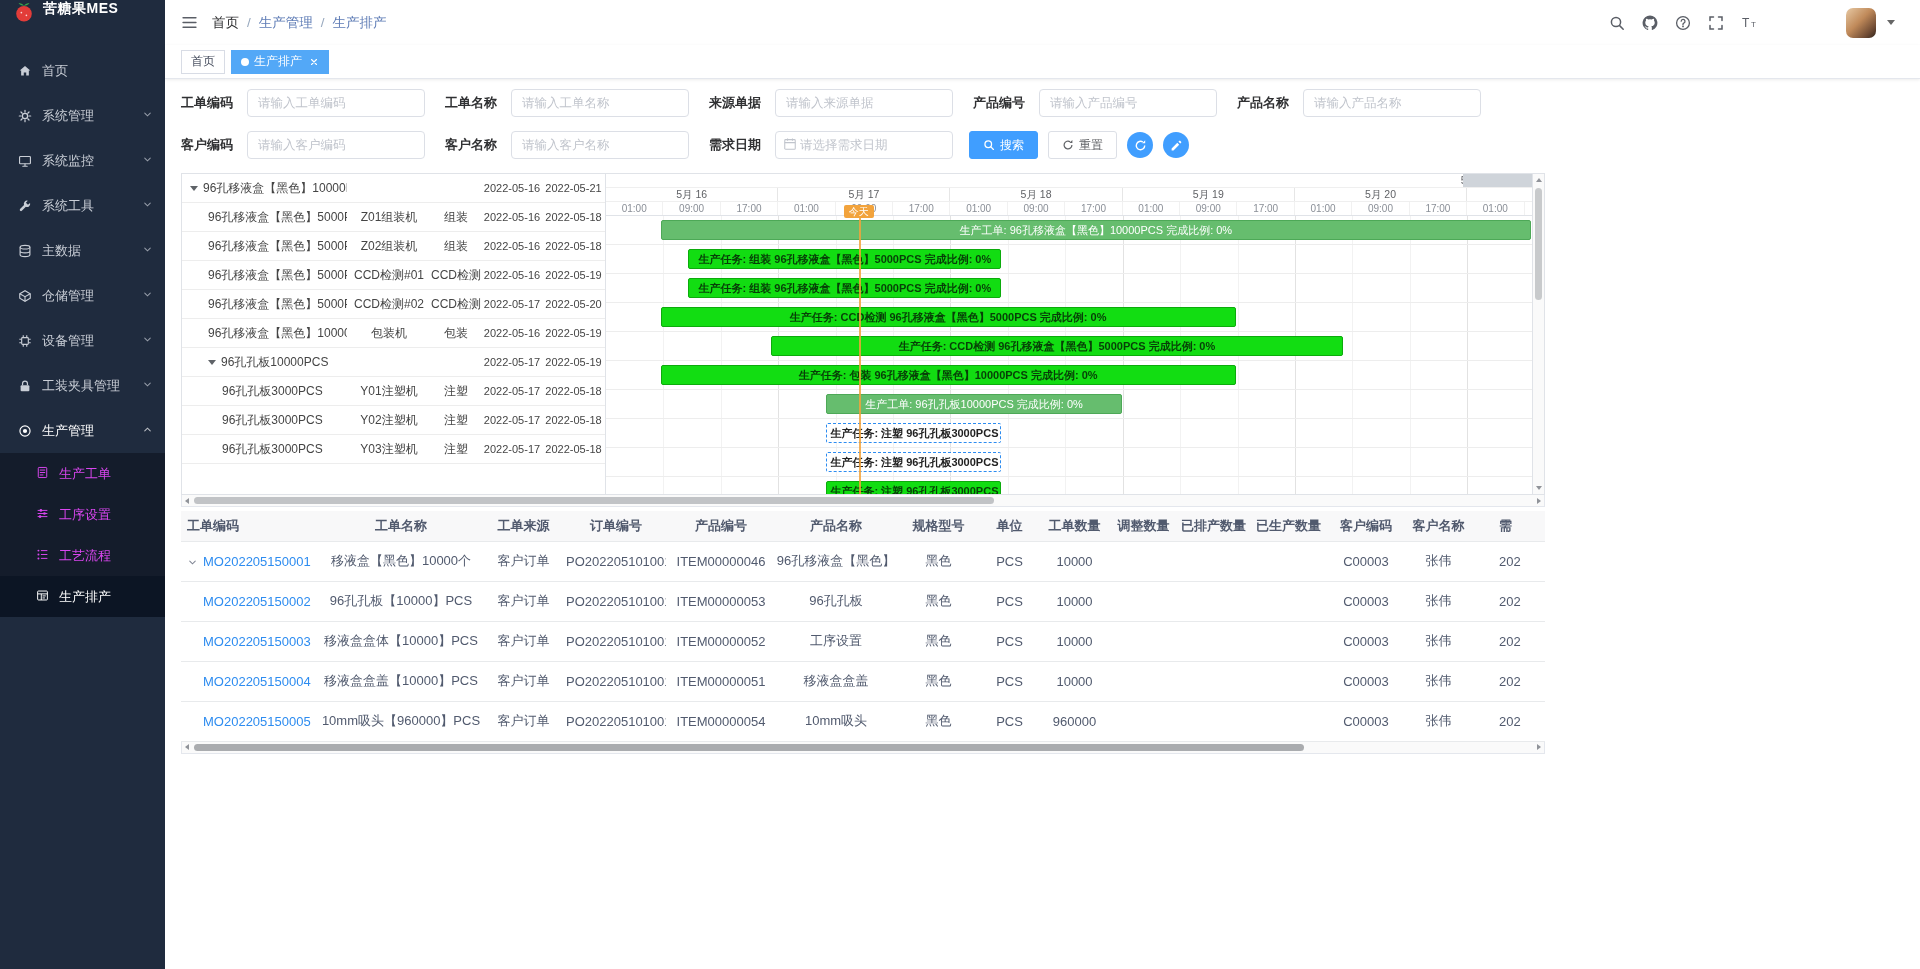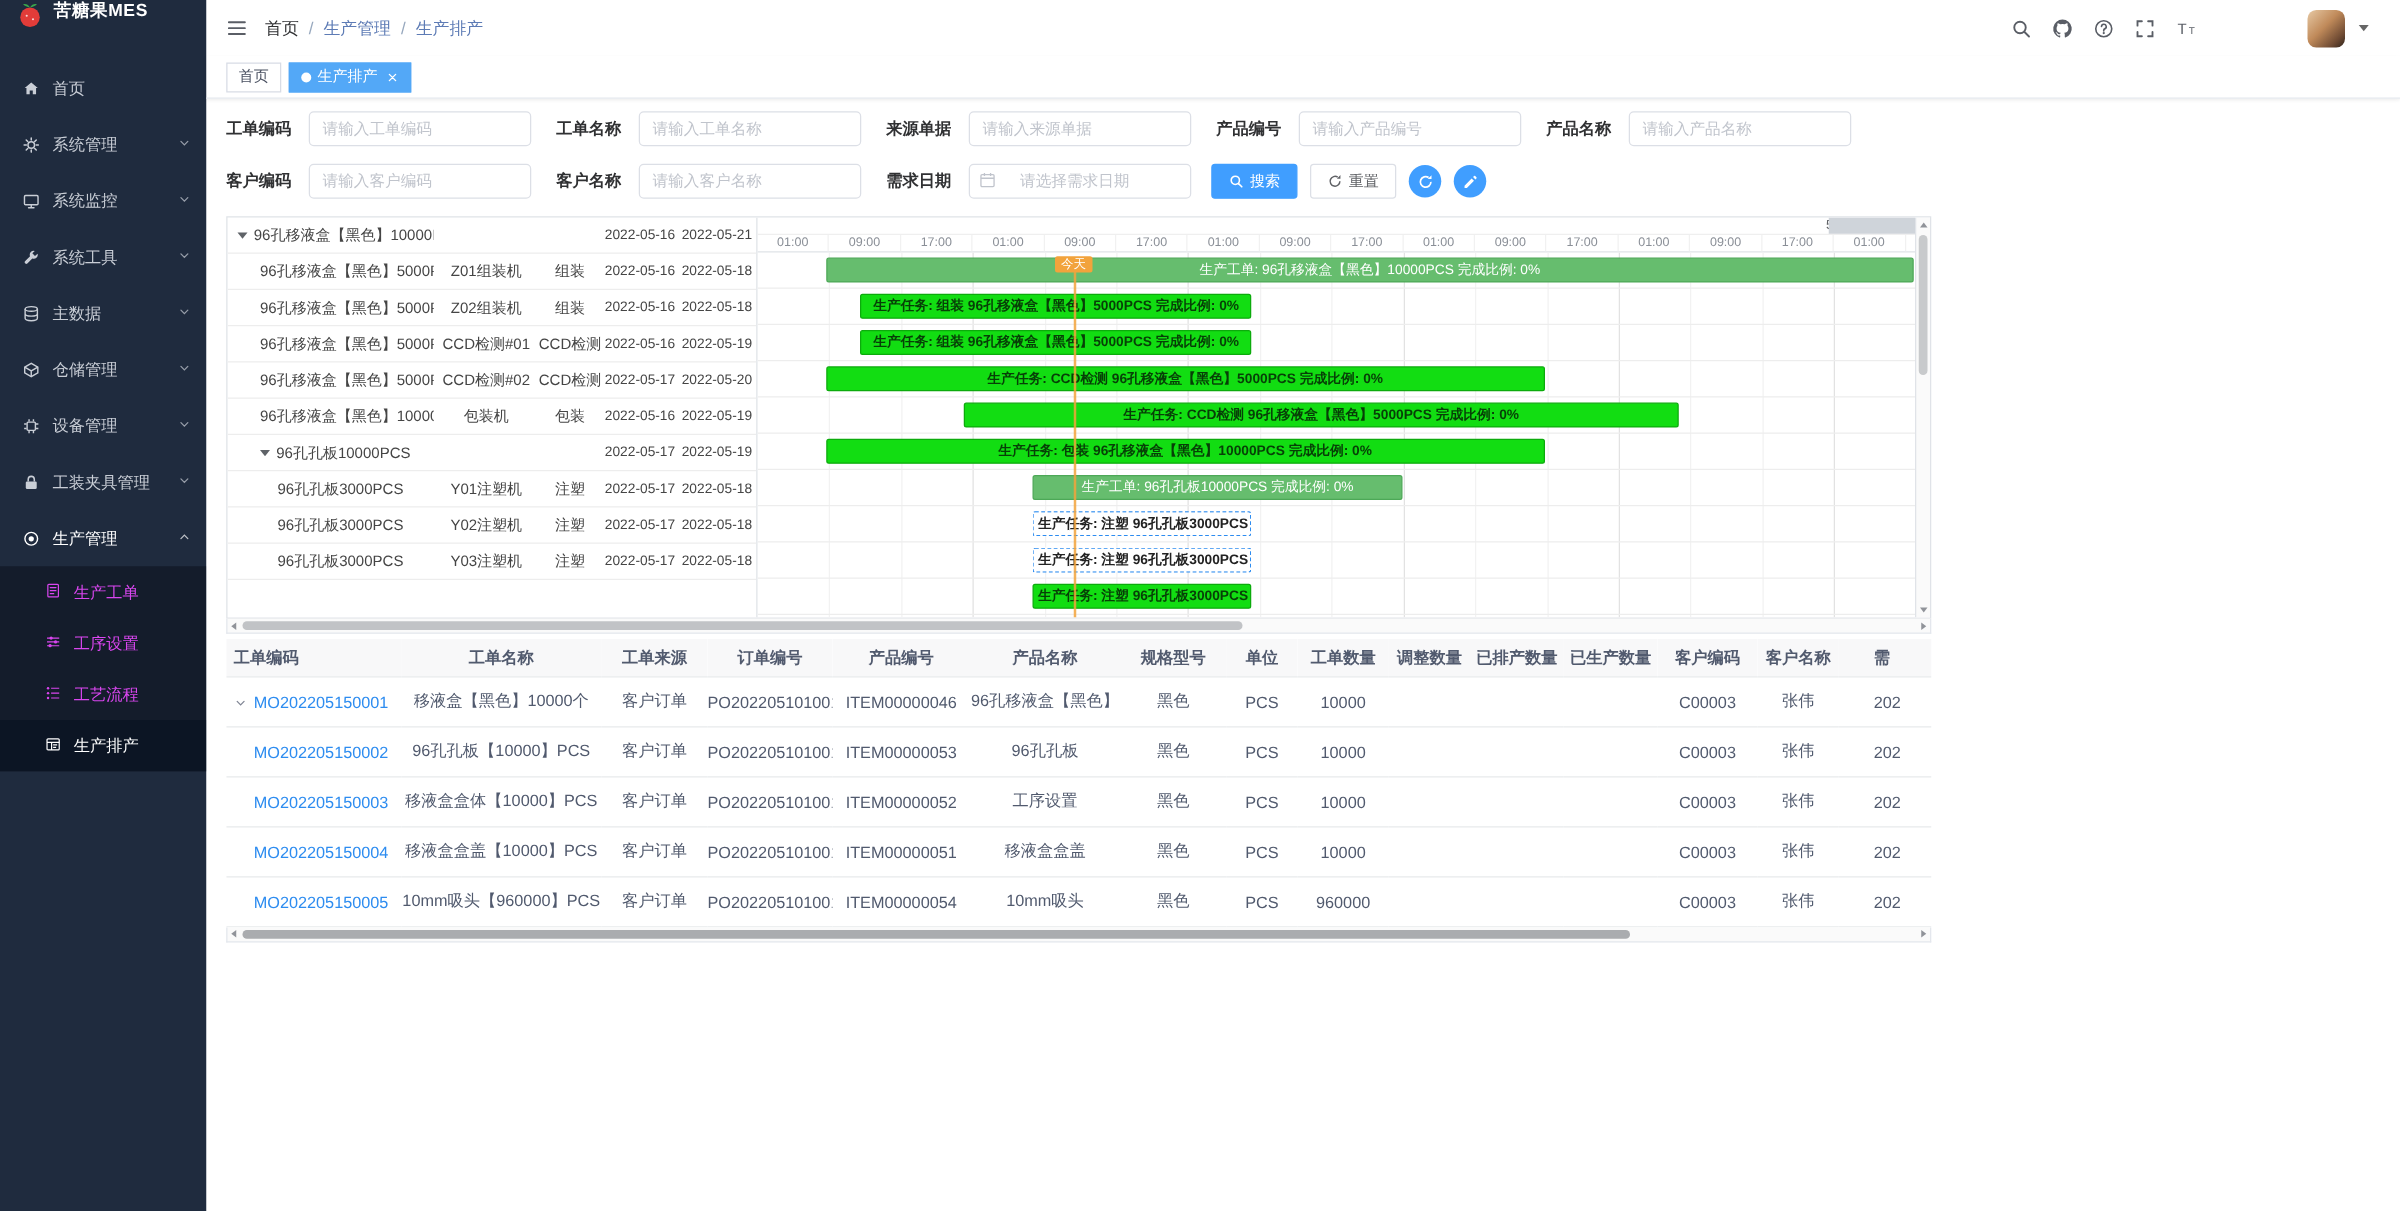--- a/index.html
+++ b/index.html
@@ -45,21 +45,21 @@
 .tag-close{display:inline-flex;margin-left:2px}
 .tag-close svg{width:10px;height:10px}
 
 .content{padding:10px 0 0 16px;width:1396px}
 .frow{display:flex;align-items:center;margin-bottom:14px}
 .fitem{display:flex;align-items:center;margin-right:20px}
 .flabel{width:56px;flex:none;margin-right:10px;font-size:13px;font-weight:700;color:#303133;white-space:nowrap}
 .finput{position:relative}
 .input{width:178px;height:28px;border:1px solid #dcdfe6;border-radius:4px;padding:0 10px;font-size:12.5px;color:#606266;outline:none;font-family:inherit}
 .input::placeholder{color:#c0c4cc}
-.fdate .input{padding-left:40px}
+.fdate .input{padding-left:24px}
 .in-icon{position:absolute;left:8px;top:6px;color:#c0c4cc;display:inline-flex}
 .in-icon svg{width:14px;height:14px}
 .fbuttons{display:flex;align-items:center;gap:10px;margin-left:-4px}
 .btn{height:28px;display:inline-flex;align-items:center;gap:5px;padding:0 13px;border-radius:3px;font-size:12px;cursor:pointer;border:1px solid transparent;font-family:inherit}
 .btn svg{width:12px;height:12px}
 .btn.primary{background:var(--primary,#409eff);border-color:var(--primary,#409eff);color:#fff}
 .btn.plain{background:#fff;border-color:#dcdfe6;color:#606266}
 .cbtn{width:26px;height:26px;border-radius:50%;border:none;background:var(--primary,#409eff);color:#fff;display:inline-flex;align-items:center;justify-content:center;cursor:pointer}
 .cbtn svg{width:13px;height:13px}
 
@@ -512,20 +512,28 @@
                 <span class="gg-cell gc3">2022-05-17</span>
                 <span class="gg-cell gc4">2022-05-18</span>
               </div>
             </div>
         </div>
         <div class="gantt-timeline">
           <div class="gt-range">
             <span>5月 16 - 5月 22</span>
             <span class="gt-gray"></span>
           </div>
+          <div class="gt-days">
+              <span class="gt-day">5月 16</span>
+              <span class="gt-day">5月 17</span>
+              <span class="gt-day">5月 18</span>
+              <span class="gt-day">5月 19</span>
+              <span class="gt-day">5月 20</span>
+              <span class="gt-day filler"></span>
+            </div>
           <div class="gt-hours">
               <span class="gt-hour">01:00</span>
               <span class="gt-hour">09:00</span>
               <span class="gt-hour">17:00</span>
               <span class="gt-hour">01:00</span>
               <span class="gt-hour">09:00</span>
               <span class="gt-hour">17:00</span>
               <span class="gt-hour">01:00</span>
               <span class="gt-hour">09:00</span>
               <span class="gt-hour">17:00</span>

